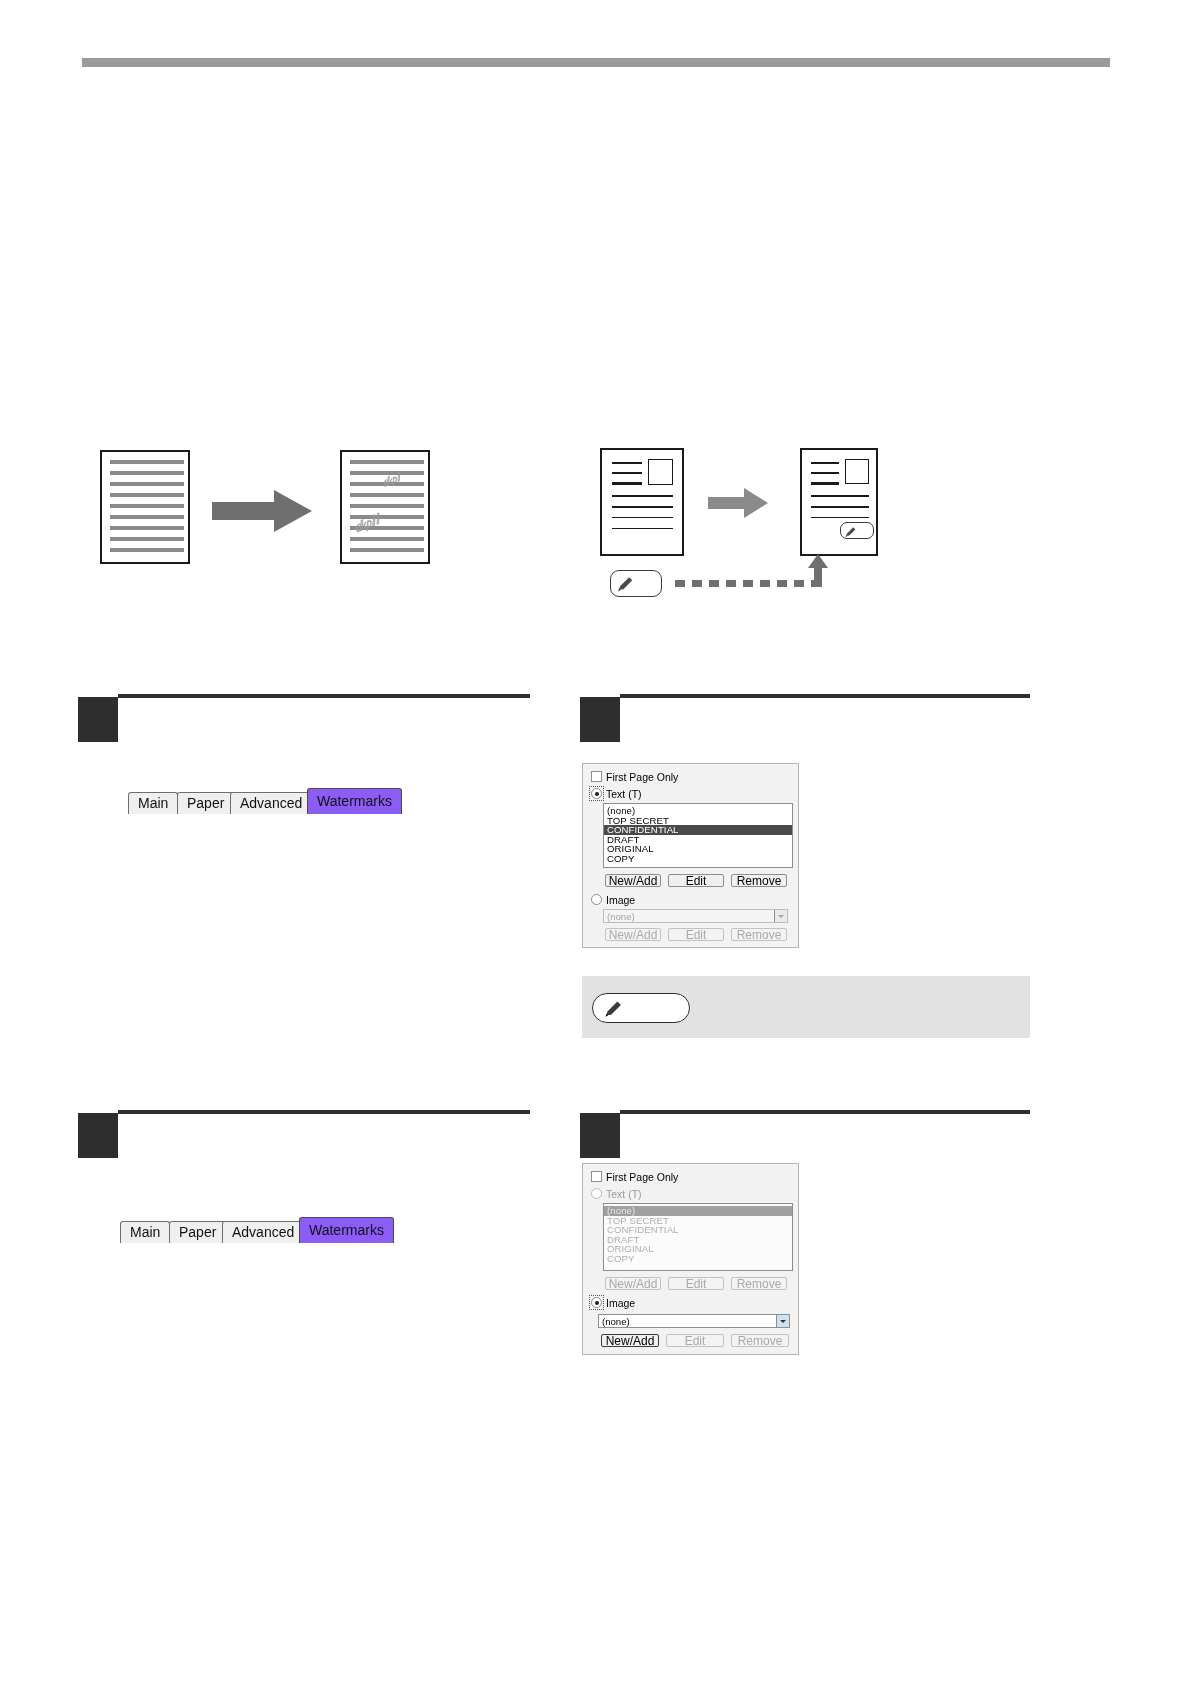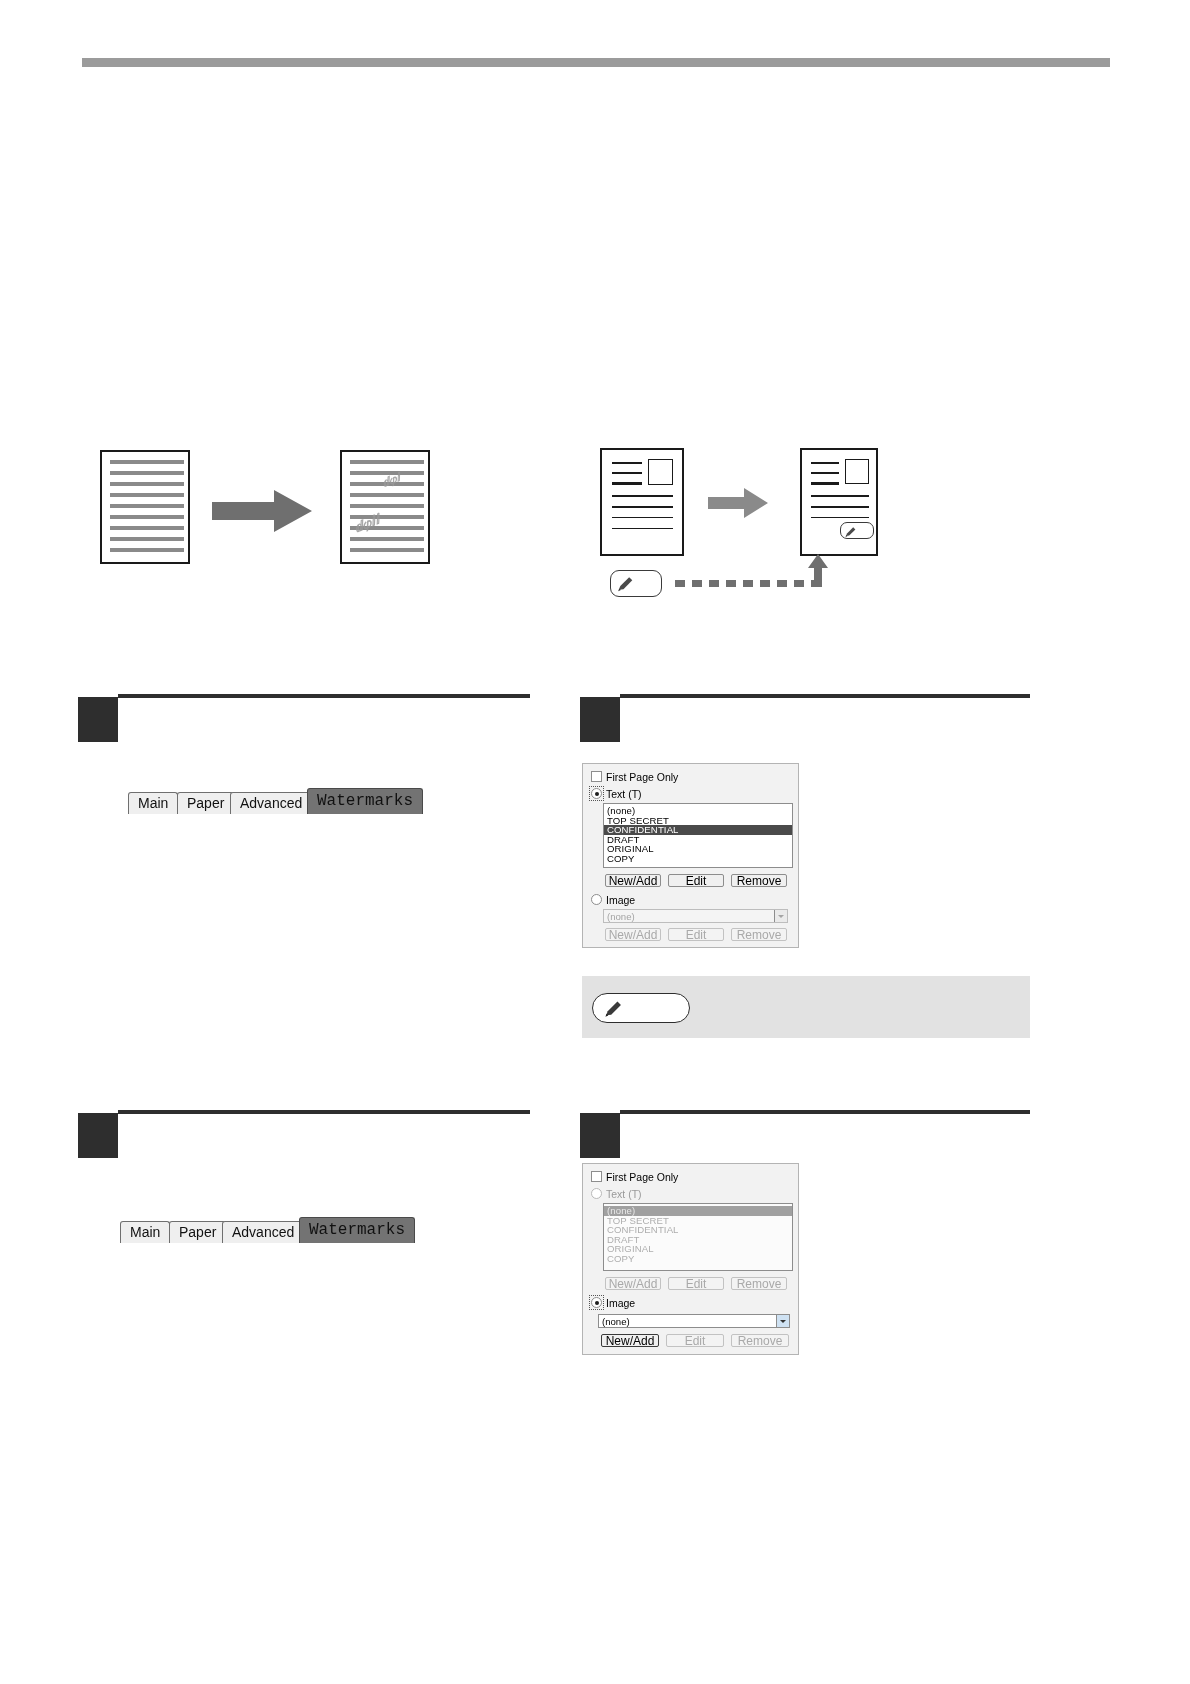--- a/index.html
+++ b/index.html
@@ -104,25 +104,24 @@
     border: 1px solid #6f6f6f;
     border-bottom: none;
     border-radius: 3px 3px 0 0;
     box-sizing: border-box;
     white-space: nowrap;
     margin-top: 9px;
   }
   .tab.active {
     height: 26px;
     line-height: 25px;
-    background: #737373;
+    background: #8b5cf6;
     border-color: #4a4a4a;
     z-index: 5;
-    font-size: 16px;
-    font-family: Liberation Mono, monospace;
+    font-size: 14px;
   }
   .tab-underline {
     position: absolute;
     left: 0;
     bottom: 0;
     height: 1px;
     background: #8a8a8a;
   }
 
   

